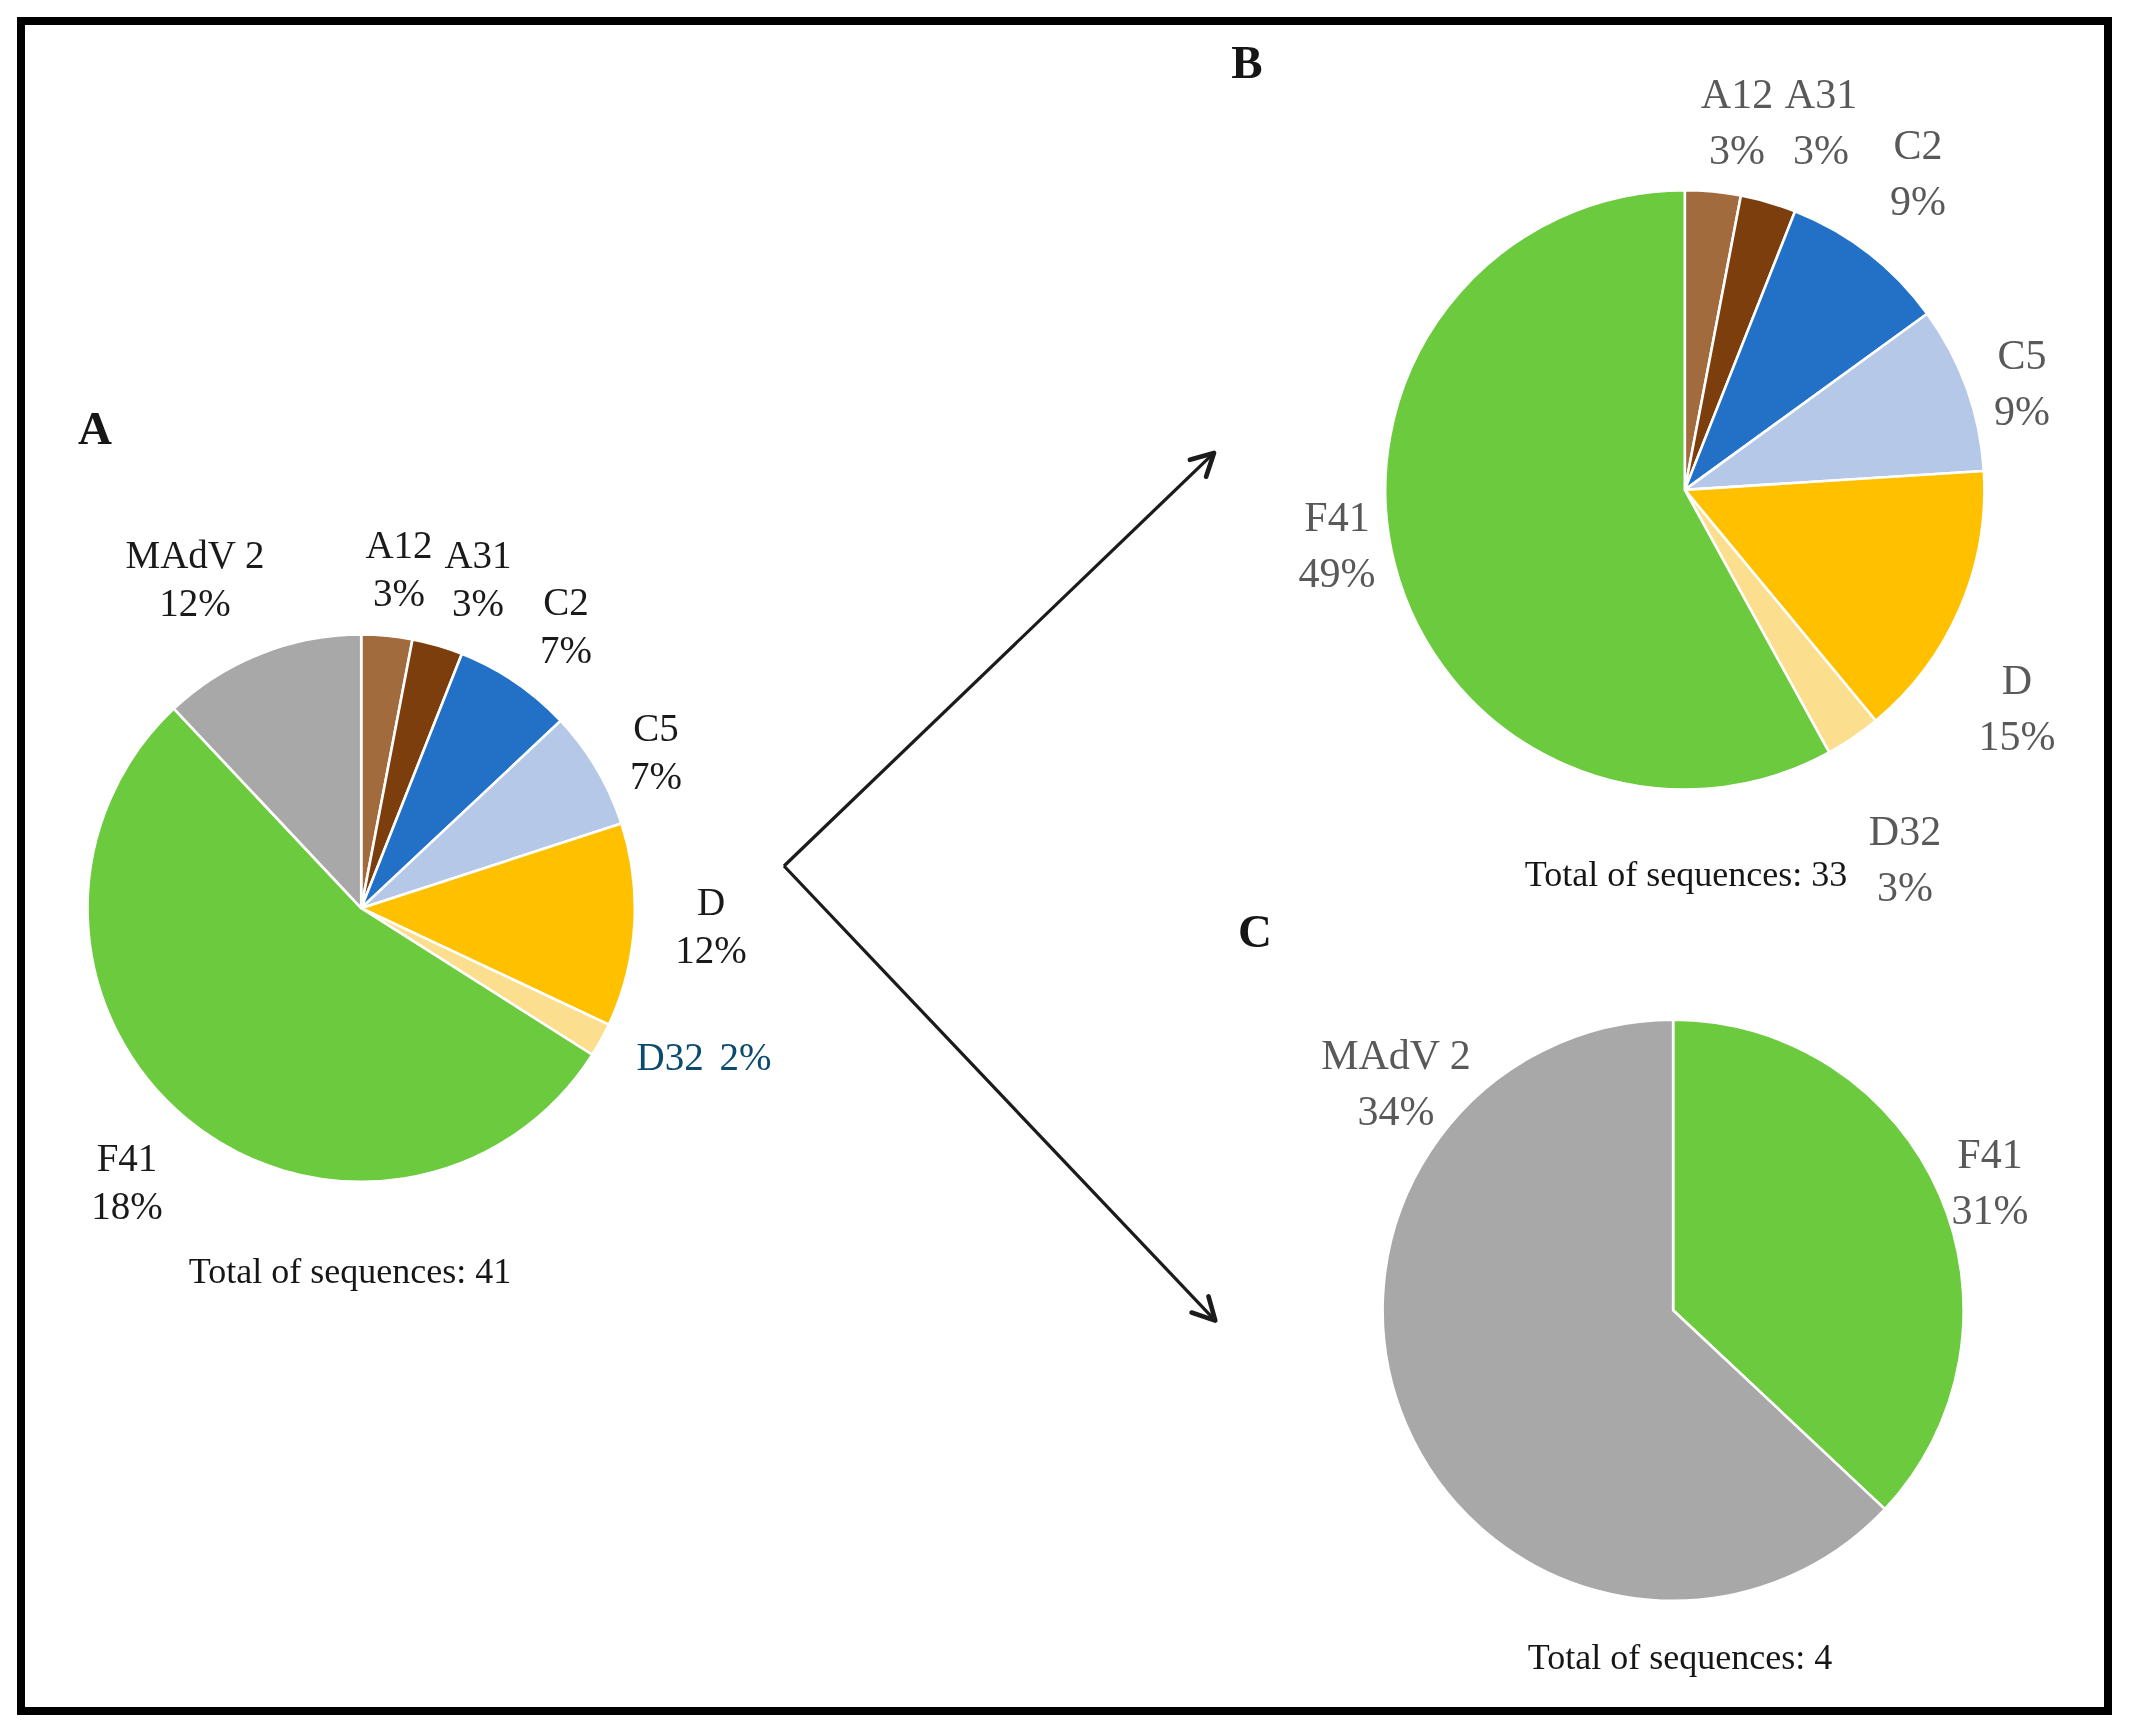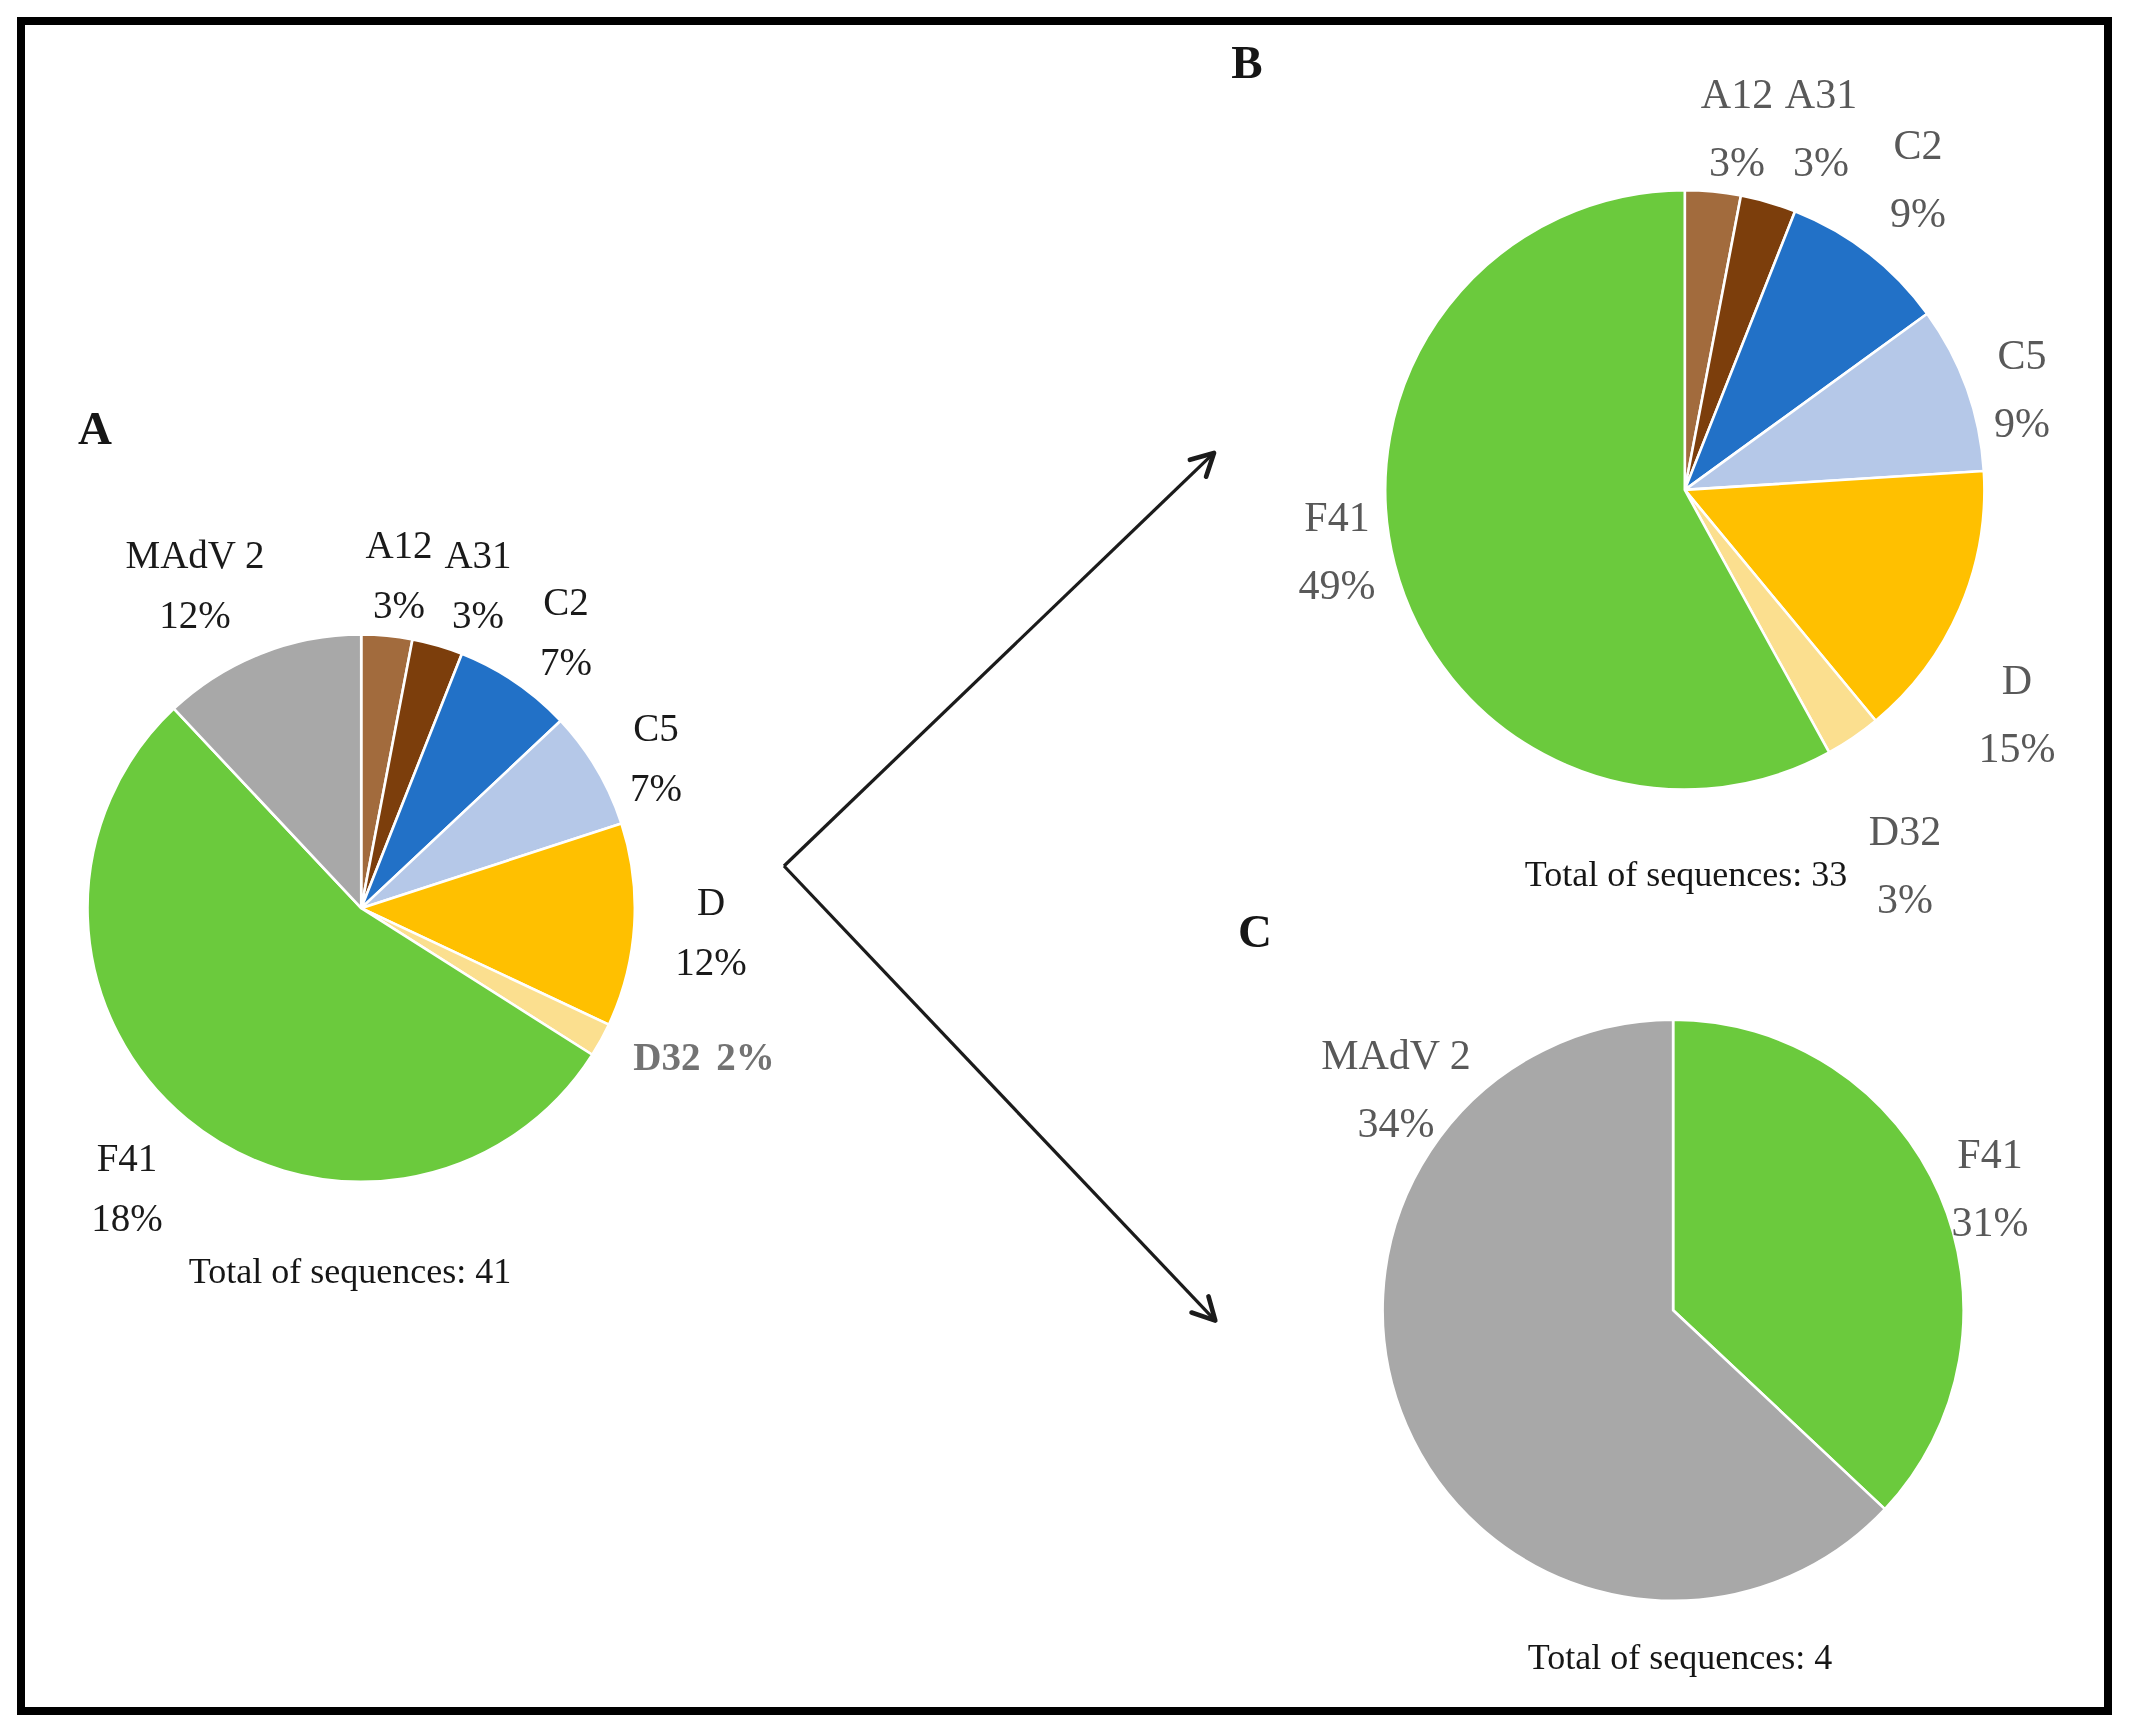--- a/index.html
+++ b/index.html
@@ -14,21 +14,21 @@
     font-weight:700;font-size:47px;color:#161616;white-space:nowrap;
   }
   .total-label{
     position:absolute;transform:translate(-50%,-50%);
     font-size:36px;color:#161616;white-space:nowrap;
   }
   .pie-label{
     position:absolute;transform:translate(-50%,-50%);
     text-align:center;white-space:nowrap;
   }
-  .pie-label .l1,.pie-label .l2{display:block;margin-top:12px;}
+  .pie-label .l1,.pie-label .l2{display:block;}
   .pie-label.inline .l1,.pie-label.inline .l2{display:inline;}
   .pie-label.inline .l2{margin-left:15.6px;}
   .size-a{font-size:39px;line-height:48px;}
   .size-b{font-size:42px;line-height:56px;}
 </style>
 </head>
 <body>
 
 <div class="canvas">
 
@@ -92,21 +92,21 @@
         <span class="l2">7%</span>
       </div>
       <div class="pie-label size-a" style="left: 656px; top: 752px; color: rgb(26, 26, 26);">
         <span class="l1">C5</span>
         <span class="l2">7%</span>
       </div>
       <div class="pie-label size-a" style="left: 711px; top: 926px; color: rgb(26, 26, 26);">
         <span class="l1">D</span>
         <span class="l2">12%</span>
       </div>
-      <div class="pie-label size-a inline" style="left: 704px; top: 1057px; color: #737373; font-weight: bold;"><span class="l1">D32</span><span class="l2">2%</span></div>
+      <div class="pie-label size-a inline" style="left: 704px; top: 1057px; color: #0c4a6e;"><span class="l1">D32</span><span class="l2">2%</span></div>
       <div class="pie-label size-a" style="left: 127px; top: 1182px; color: rgb(26, 26, 26);">
         <span class="l1">F41</span>
         <span class="l2">18%</span>
       </div>
       <div class="pie-label size-a" style="left: 195px; top: 579px; color: rgb(26, 26, 26);">
         <span class="l1">MAdV 2</span>
         <span class="l2">12%</span>
       </div>
       <div class="pie-label size-b" style="left: 1737px; top: 122px; color: rgb(89, 89, 89);">
         <span class="l1">A12</span>

